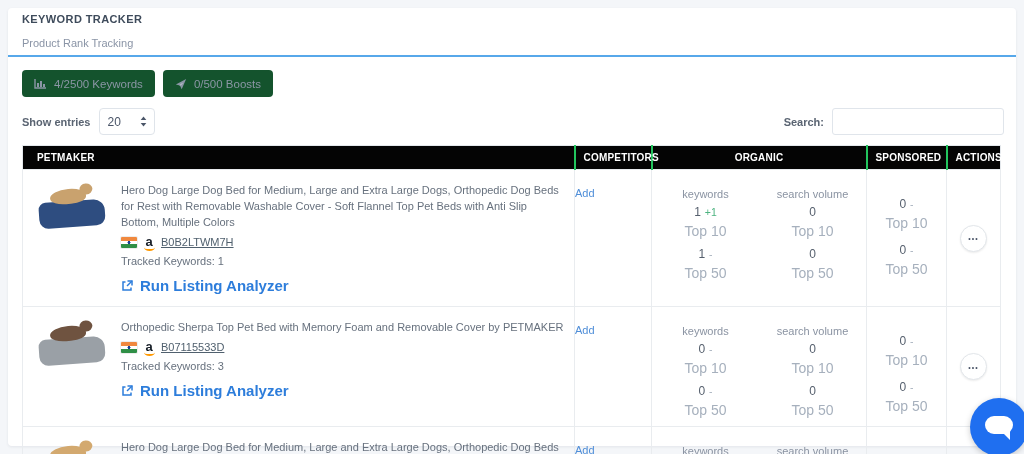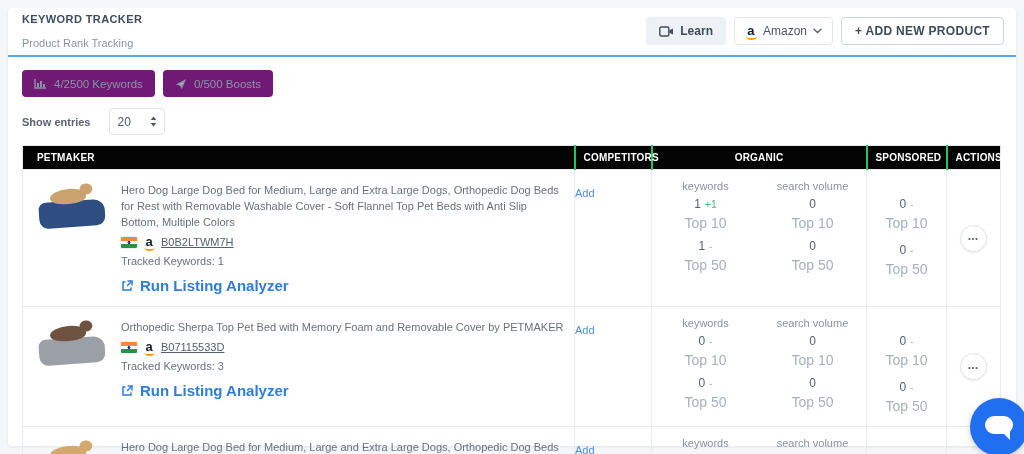--- a/index.html
+++ b/index.html
@@ -32,26 +32,26 @@
   .btn-market { background:#fff; border:1px solid #e3e7ec; padding:0 10px; font-weight:normal; color:#4a5568; }
   .btn-add { background:#fff; border:1px solid #ccd4dd; padding:0 13px; letter-spacing:.3px; }
   .icon-svg { display:inline-block; line-height:0; }
   .amazon-a { position:relative; display:inline-block; width:12px; text-align:center;
               font-weight:bold; font-size:13px; line-height:12px; color:#161d26; }
   .amazon-a::after { content:""; position:absolute; left:1px; right:0; bottom:-3px; height:5px;
               border-bottom:2px solid #ff9900; border-radius:50%; }
   
   .badges-row { display:flex; gap:8px; padding:13px 12px 0 14px; }
   .badge { display:inline-flex; align-items:center; gap:7px; height:27px;
-           background:#701a75; border-radius:4px; padding:0 12px;
+           background:#14532d; border-radius:4px; padding:0 12px;
            font-size:11.5px; color:#8b96a5; }
   
   .controls-row { display:flex; justify-content:space-between; align-items:center;
                   padding:11px 12px 10px 14px; }
-  .show-entries { display:flex; align-items:center; gap:19px; font-size:11px; font-weight:bold; color:#5a6472; }
+  .show-entries { display:flex; align-items:center; gap:9px; font-size:11px; font-weight:bold; color:#5a6472; }
   .entries-select { display:inline-flex; align-items:center; justify-content:space-between;
                     width:56px; height:27px; border:1px solid #dfe4ea; border-radius:4px;
                     padding:0 7px; font-size:12px; font-weight:normal; color:#4a5568; cursor:pointer; }
   .search-wrap { display:flex; align-items:center; gap:8px; font-size:11px; font-weight:bold; color:#5a6472; }
   .search-input { width:172px; height:27px; border:1px solid #e0e5eb; border-radius:3px;
                   font-size:12px; padding:0 8px; outline:none; color:#4a5568; }
   
   table.tracker { border-collapse:collapse; margin:0 12px 0 14px; width:978px; table-layout:fixed;
                   border:1px solid #e4e8ec; }
   table.tracker th {
@@ -81,21 +81,21 @@
       radial-gradient(circle at 50% 50%, #1a3f94 0 1.4px, transparent 1.6px),
       linear-gradient(to bottom,#f0883e 0 34%,#ffffff 34% 66%,#2f8f46 66%); }
   .asin-link { font-size:11px; color:#50606e; }
   .tracked { margin-top:1px; }
   .analyzer-link { display:inline-flex; align-items:center; gap:7px; margin-top:9px;
                    font-size:15px; font-weight:bold; color:#2d7ddb; text-decoration:none; }
   
   .comp-cell { text-align:left; padding-top:13px; }
   .add-link { font-size:11px; color:#4f8ed8; text-decoration:none; }
   
-  .organic-cell { display:flex; padding-top:10px; }
+  .organic-cell { display:flex; padding-top:18px; }
   .organic-col { width:50%; text-align:center; }
   .sub-hdr { font-size:11px; color:#8a93a2; margin-bottom:5px; }
   .metric { margin-bottom:8px; }
   .metric .val-row { font-size:12px; color:#555f6d; }
   .metric .delta { font-size:10.5px; color:#a6b0bd; margin-left:4px; }
   .metric .delta[data-sign="pos"] { color:#4db380; }
   .metric .cap { font-size:14px; color:#a6b0bd; margin-top:4px; }
   
   .spons-cell { text-align:center; padding-top:27px; }
   .spons-cell .metric { margin-bottom:12px; }
@@ -117,43 +117,20 @@
 </head>
 <body>
 
 <div class="page">
   <div class="card">
 
     <div class="card-header">
       <div>
         <div class="hdr-title">KEYWORD TRACKER</div>
         <div class="hdr-sub">Product Rank Tracking</div>
-      </div>
-      <div class="hdr-actions">
-        <div class="btn btn-learn">
-          <span class="icon-svg">
-            <svg width="15" height="11" viewBox="0 0 15 11">
-                <rect x="0.8" y="1" width="9" height="9" rx="1.6" fill="none" stroke="#3e4b5b" stroke-width="1.4"></rect>
-                <path d="M10.5 4.2 L14 2.4 V8.6 L10.5 6.8 Z" fill="#3e4b5b"></path>
-              </svg>
-          </span>
-          <span>Learn</span>
-        </div>
-        <div class="btn btn-market">
-          <span class="amazon-a">a</span>
-          <span>Amazon</span>
-          <span class="icon-svg">
-            <svg width="9" height="6" viewBox="0 0 9 6">
-                <path d="M1 1.2 L4.5 4.6 L8 1.2" fill="none" stroke="#5a6472" stroke-width="1.4" stroke-linecap="round"></path>
-              </svg>
-          </span>
-        </div>
-        <div class="btn btn-add">
-          <span>+ ADD NEW PRODUCT</span>
-        </div>
       </div>
     </div>
 
     <div class="badges-row">
       <div class="badge">
         <span class="icon-svg">
           <svg width="13" height="11" viewBox="0 0 13 11">
               <path d="M1 1 V10 H12" stroke="#8b96a5" stroke-width="1.4" fill="none"></path>
               <rect x="3" y="5" width="2" height="4" fill="#8b96a5"></rect>
               <rect x="6" y="3" width="2" height="6" fill="#8b96a5"></rect>
@@ -178,20 +155,24 @@
         <span>Show entries</span>
         <span class="entries-select">
           <span>20</span>
           <span class="icon-svg">
             <svg width="7" height="11" viewBox="0 0 7 11">
                 <path d="M3.5 0.5 L6.3 4 H0.7 Z" fill="#4a5568"></path>
                 <path d="M3.5 10.5 L0.7 7 H6.3 Z" fill="#4a5568"></path>
               </svg>
           </span>
         </span>
+      </div>
+      <div class="search-wrap">
+        <span>Search:</span>
+        <input class="search-input" type="text" value="" style="">
       </div>
     </div>
 
     <table class="tracker">
       <colgroup>
         <col class="col-product">
           <col class="col-comp">
           <col class="col-organic">
           <col class="col-spons">
           <col class="col-actions">

